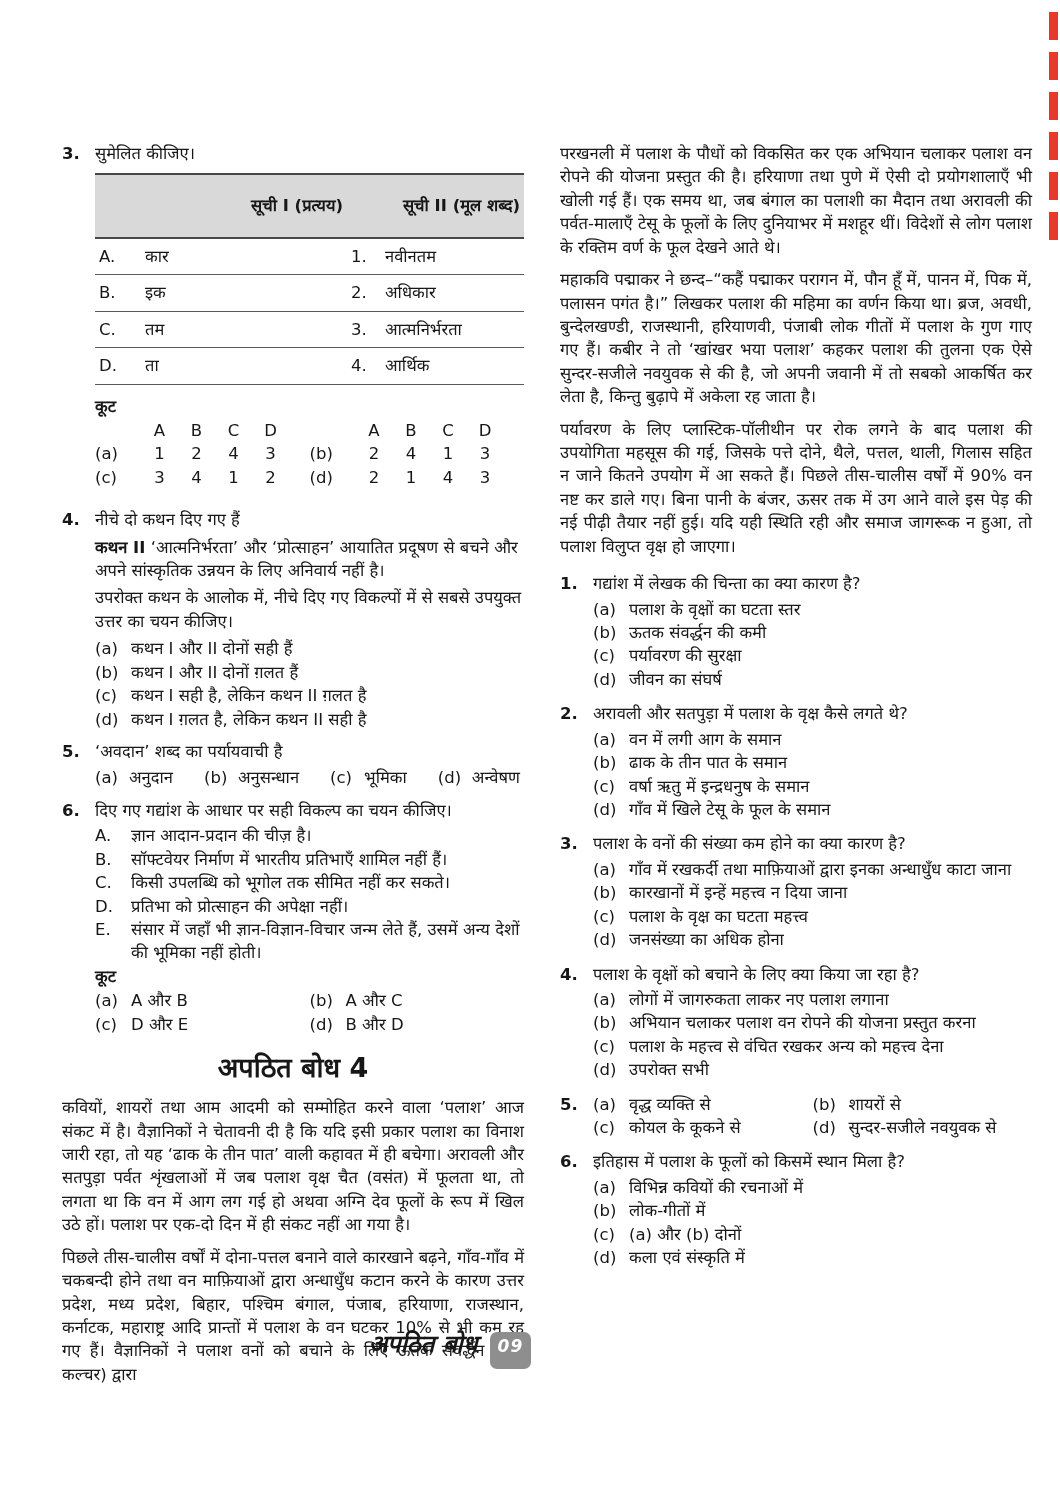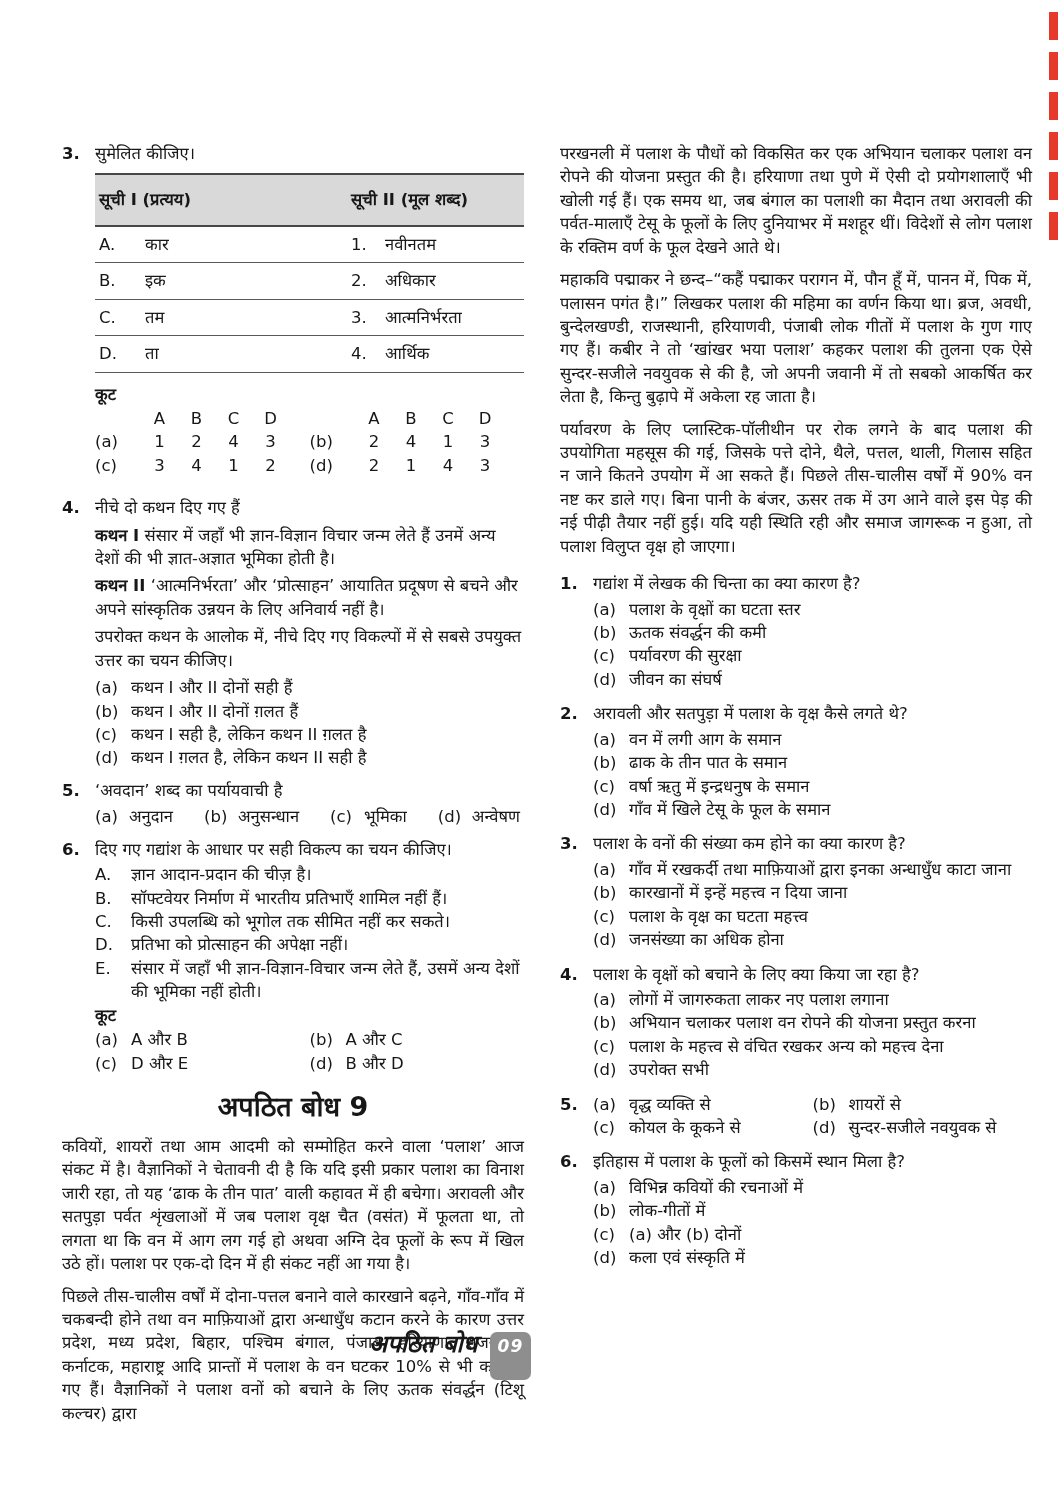--- a/index.html
+++ b/index.html
@@ -23,23 +23,23 @@
   .qtitle { margin-bottom:2px; }
   .stmt { margin:4px 0; }
   .bold { font-weight:700; }
   .opt { display:flex; }
   .okey { flex:0 0 36px; }
   .otext { flex:1; }
 
   
   .match-table { width:100%; border-collapse:collapse; margin:8px 0 10px; }
   .match-table th {
-    background:#d9d9d9; font-weight:700; text-align:left;
+    background:#d9d9d9; font-weight:700; text-align:right;
     border-top:2px solid #474747; border-bottom:2px solid #474747;
-    padding:13px 4px;
+    padding:19px 4px;
   }
   .match-table td { border-bottom:1.5px solid #5a5a5a; padding:6px 4px; vertical-align:top; }
   .c-lk { width:46px; padding-left:10px; }
   .c-lv { width:206px; }
   .c-rk { width:34px; }
 
   
   .code-label { font-weight:700; margin-bottom:1px; }
   .codes-row { display:flex; margin-bottom:10px; }
   .codes-half { width:50%; }
@@ -58,21 +58,21 @@
   .para { text-align:justify; margin-bottom:9px; }
 
   .r-questions { margin-top:14px; }
   .r-questions .q { margin-bottom:11px; }
 
   
   .footer { position:absolute; top:1332px; left:0; width:900px;
             display:flex; justify-content:center; align-items:flex-start; gap:12px;font-style:italic; }
   .footer-label { font-size:24px; font-weight:700; line-height:1; }
   .page-badge { background:#8e8e8e; color:#ffffff; font-weight:700; font-size:17px;
-                line-height:1; padding:6px 8px 25px; border-radius:7px; letter-spacing:1px; }
+                line-height:1; padding:6px 8px 14px; border-radius:7px; letter-spacing:1px; }
 
   
   .edge-marks { position:absolute; top:12px; right:2px; display:flex; flex-direction:column; gap:12px; }
   .edge-mark { width:9px; height:28px; background:#e6392b; }
 </style>
 </head>
 <body>
 
 <div class="page">
 
@@ -176,21 +176,20 @@
             </div>
           </div>
         </div>
       </div>
     </div>
 
     <div class="q">
       <div class="qnum">4.</div>
       <div class="qbody">
         <div class="qtitle">नीचे दो कथन दिए गए हैं</div>
-        <p class="stmt"><span class="bold">कथन I</span> <span>संसार में जहाँ भी ज्ञान-विज्ञान विचार जन्म लेते हैं उनमें अन्य देशों की भी ज्ञात-अज्ञात भूमिका होती है।</span></p>
         <p class="stmt"><span class="bold">कथन II</span> <span>‘आत्मनिर्भरता’ और ‘प्रोत्साहन’ आयातित प्रदूषण से बचने और अपने सांस्कृतिक उन्नयन के लिए अनिवार्य नहीं है।</span></p>
         <p class="stmt">उपरोक्त कथन के आलोक में, नीचे दिए गए विकल्पों में से सबसे उपयुक्त उत्तर का चयन कीजिए।</p>
         <div class="opt">
             <span class="okey">(a)</span>
             <span class="otext">कथन I और II दोनों सही हैं</span>
           </div>
         <div class="opt">
             <span class="okey">(b)</span>
             <span class="otext">कथन I और II दोनों ग़लत हैं</span>
           </div>
@@ -269,21 +268,21 @@
               <span class="otext">D और E</span>
             </div>
           <div class="opt">
               <span class="okey">(d)</span>
               <span class="otext">B और D</span>
             </div>
         </div>
       </div>
     </div>
 
-    <div class="section-heading">अपठित बोध 9</div>
+    <div class="section-heading">अपठित बोध 4</div>
     <p class="para">कवियों, शायरों तथा आम आदमी को सम्मोहित करने वाला ‘पलाश’ आज संकट में है। वैज्ञानिकों ने चेतावनी दी है कि यदि इसी प्रकार पलाश का विनाश जारी रहा, तो यह ‘ढाक के तीन पात’ वाली कहावत में ही बचेगा। अरावली और सतपुड़ा पर्वत शृंखलाओं में जब पलाश वृक्ष चैत (वसंत) में फूलता था, तो लगता था कि वन में आग लग गई हो अथवा अग्नि देव फूलों के रूप में खिल उठे हों। पलाश पर एक-दो दिन में ही संकट नहीं आ गया है।</p>
     <p class="para">पिछले तीस-चालीस वर्षों में दोना-पत्तल बनाने वाले कारखाने बढ़ने, गाँव-गाँव में चकबन्दी होने तथा वन माफ़ियाओं द्वारा अन्धाधुँध कटान करने के कारण उत्तर प्रदेश, मध्य प्रदेश, बिहार, पश्चिम बंगाल, पंजाब, हरियाणा, राजस्थान, कर्नाटक, महाराष्ट्र आदि प्रान्तों में पलाश के वन घटकर 10% से भी कम रह गए हैं। वैज्ञानिकों ने पलाश वनों को बचाने के लिए ऊतक संवर्द्धन (टिशू कल्चर) द्वारा</p>
   </div>
 
   <div class="col col-right">
     <p class="para">परखनली में पलाश के पौधों को विकसित कर एक अभियान चलाकर पलाश वन रोपने की योजना प्रस्तुत की है। हरियाणा तथा पुणे में ऐसी दो प्रयोगशालाएँ भी खोली गई हैं। एक समय था, जब बंगाल का पलाशी का मैदान तथा अरावली की पर्वत-मालाएँ टेसू के फूलों के लिए दुनियाभर में मशहूर थीं। विदेशों से लोग पलाश के रक्तिम वर्ण के फूल देखने आते थे।</p>
     <p class="para">महाकवि पद्माकर ने छन्द–“कहैं पद्माकर परागन में, पौन हूँ में, पानन में, पिक में, पलासन पगंत है।” लिखकर पलाश की महिमा का वर्णन किया था। ब्रज, अवधी, बुन्देलखण्डी, राजस्थानी, हरियाणवी, पंजाबी लोक गीतों में पलाश के गुण गाए गए हैं। कबीर ने तो ‘खांखर भया पलाश’ कहकर पलाश की तुलना एक ऐसे सुन्दर-सजीले नवयुवक से की है, जो अपनी जवानी में तो सबको आकर्षित कर लेता है, किन्तु बुढ़ापे में अकेला रह जाता है।</p>
     <p class="para">पर्यावरण के लिए प्लास्टिक-पॉलीथीन पर रोक लगने के बाद पलाश की उपयोगिता महसूस की गई, जिसके पत्ते दोने, थैले, पत्तल, थाली, गिलास सहित न जाने कितने उपयोग में आ सकते हैं। पिछले तीस-चालीस वर्षों में 90% वन नष्ट कर डाले गए। बिना पानी के बंजर, ऊसर तक में उग आने वाले इस पेड़ की नई पीढ़ी तैयार नहीं हुई। यदि यही स्थिति रही और समाज जागरूक न हुआ, तो पलाश विलुप्त वृक्ष हो जाएगा।</p>
 
     <div class="r-questions">

